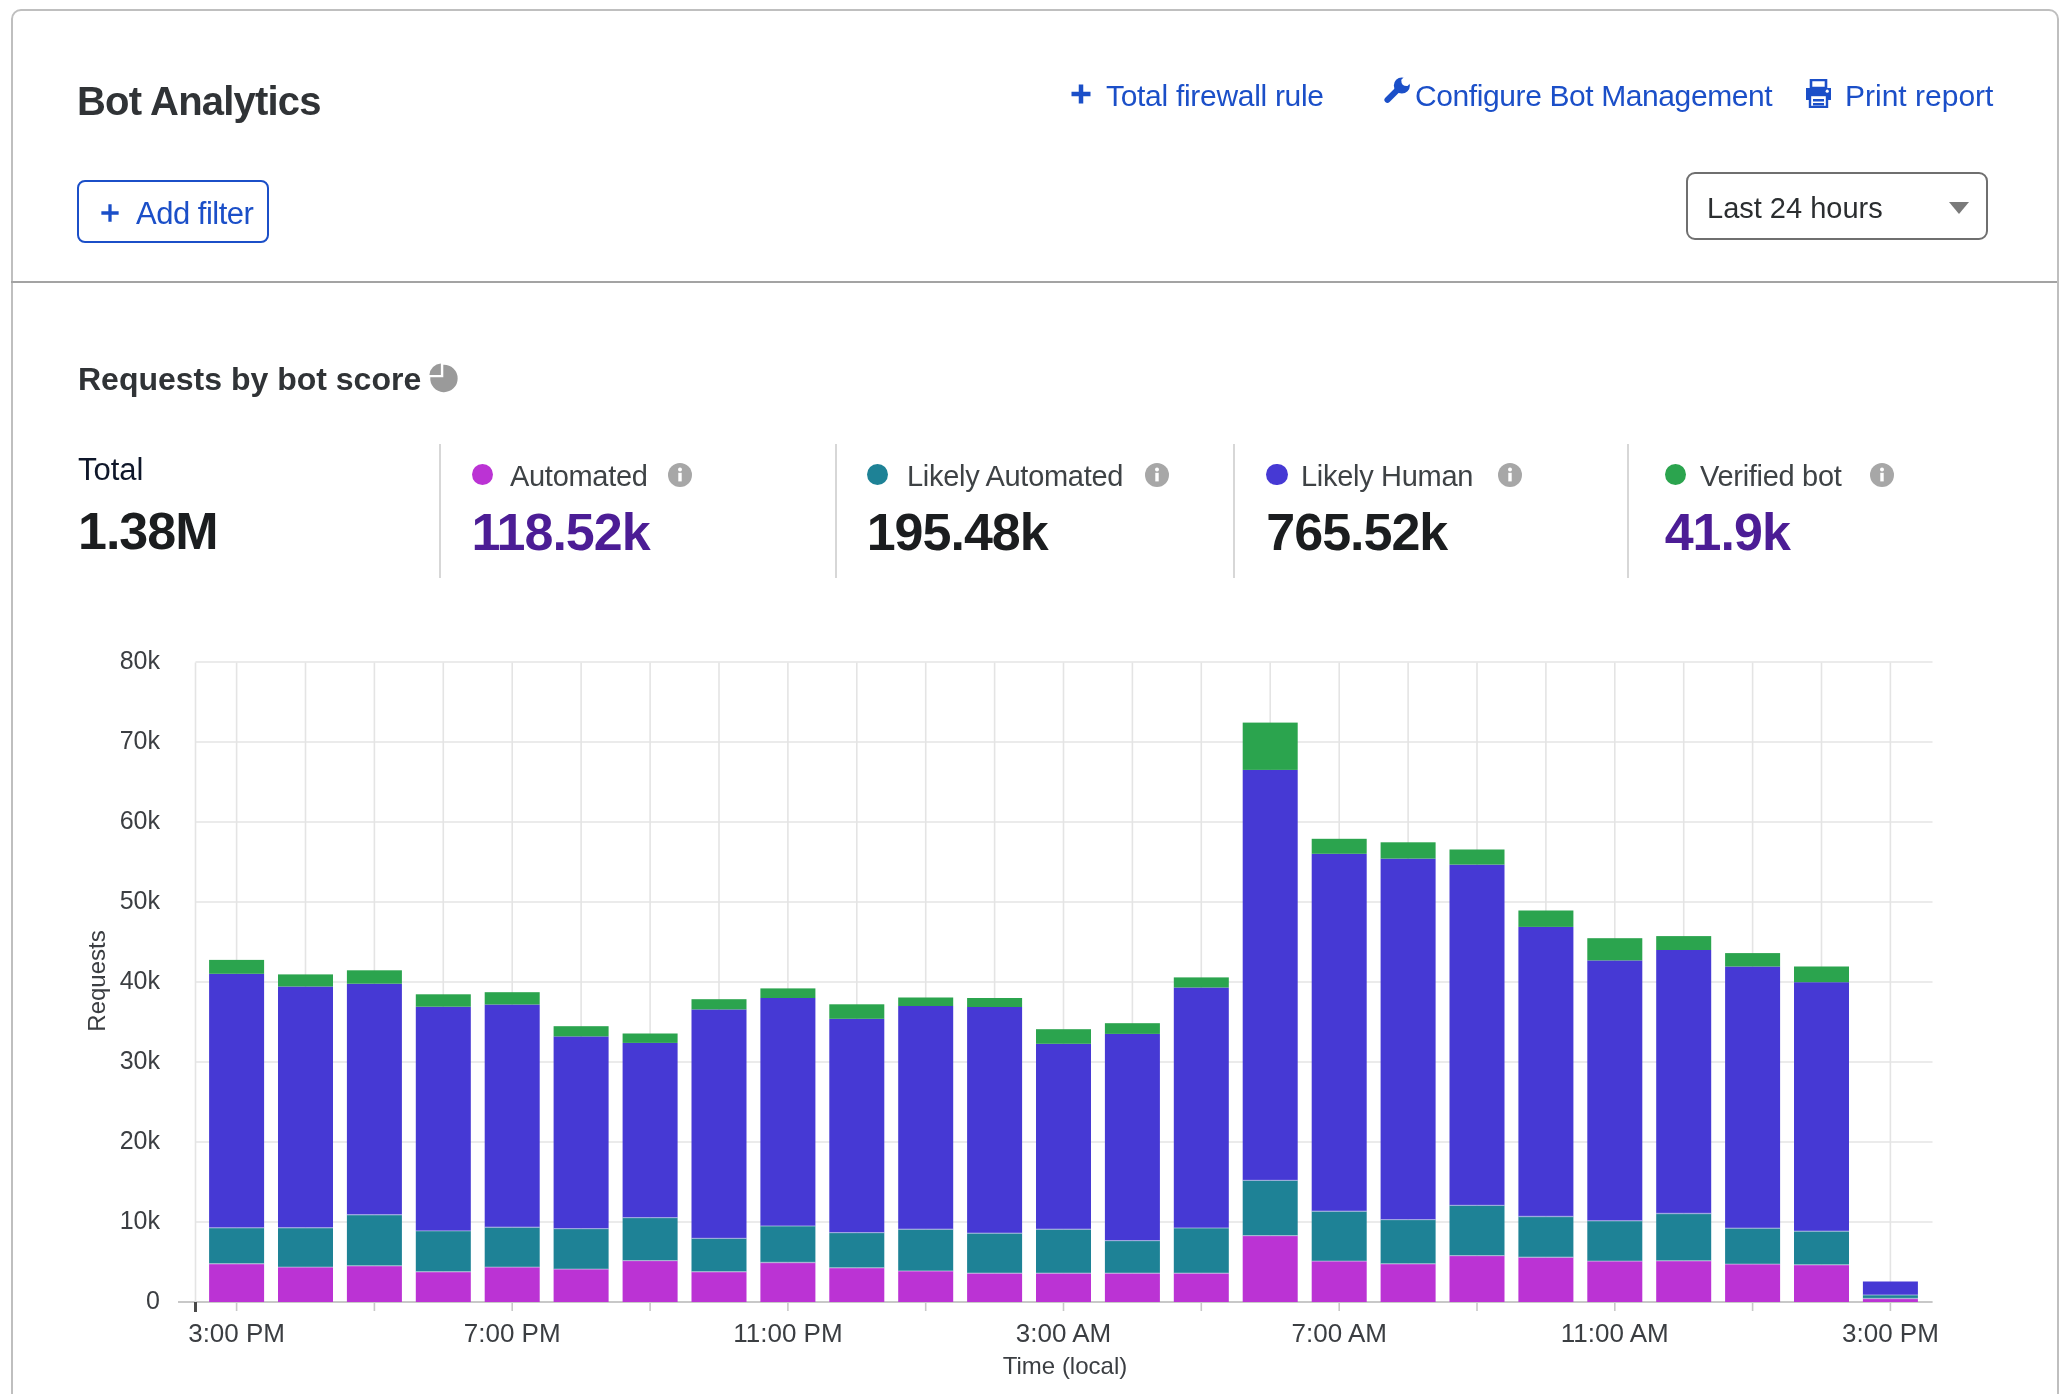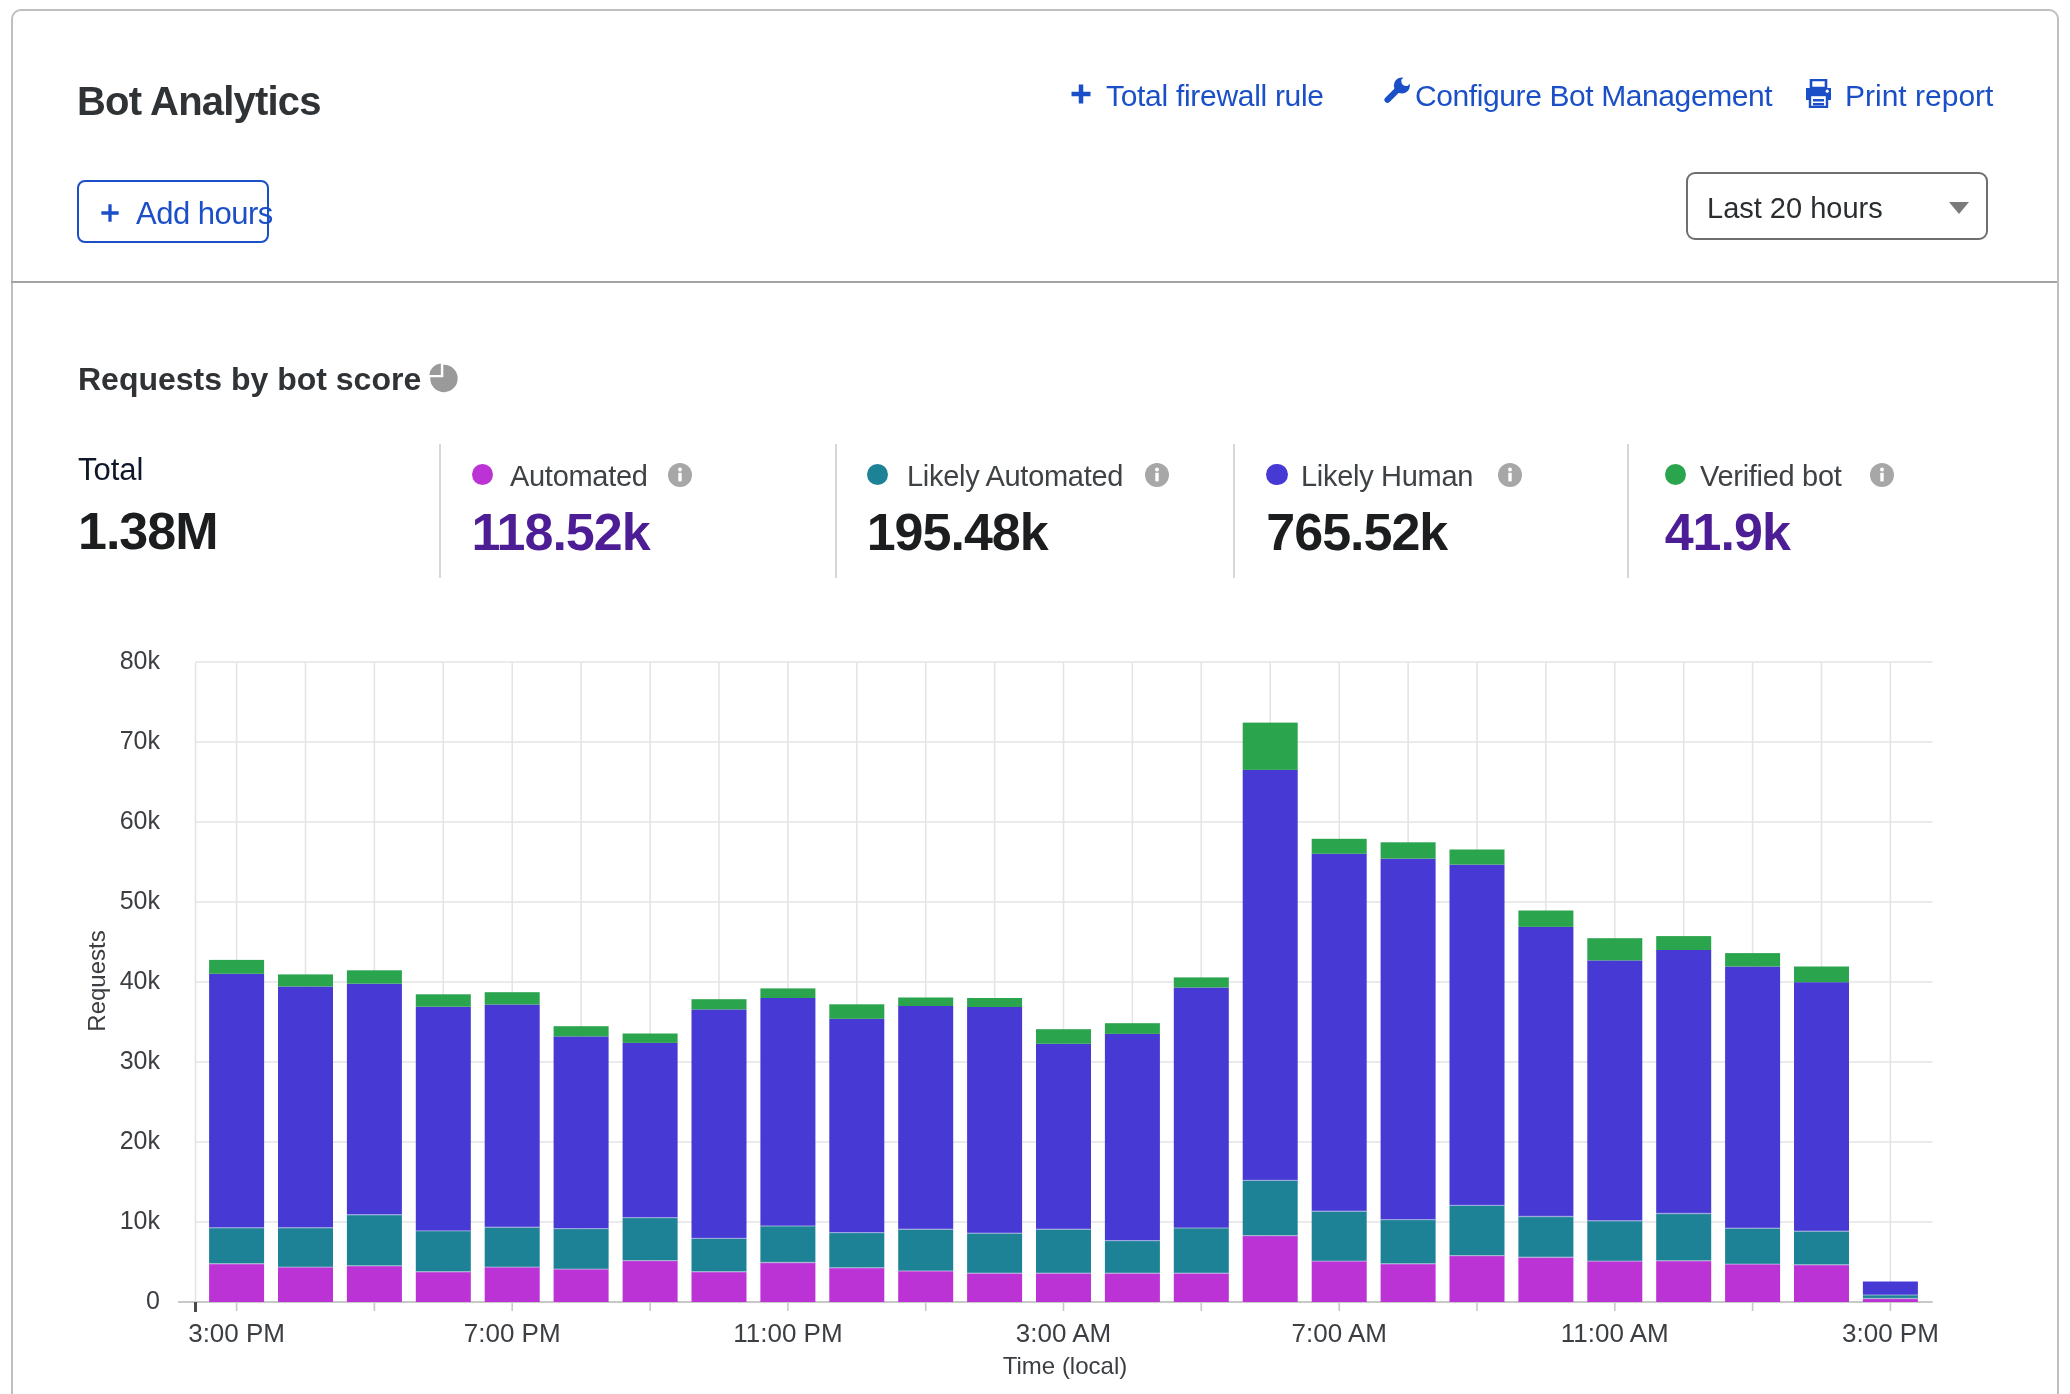--- a/index.html
+++ b/index.html
@@ -30,24 +30,24 @@
       <path d="M9 20h11v2.4H9zM9 24h11v2.4H9z"></path>
       <circle cx="23.2" cy="12.2" r="1.6" fill="#fff"></circle>
     </g>
   </svg>
 <div style="position:absolute;left:1845px;top:79px;font-size:30px;color:#1b4fc8">Print report</div>
 
 <div style="position:absolute;left:77px;top:180px;width:188px;height:59px;border:2.5px solid #1b4fc8;border-radius:8px"></div>
 <svg style="position:absolute;left:100px;top:203px" width="20" height="20" viewBox="0 0 22 22">
     <path d="M11 1.5v19M1.5 11h19" stroke="#1b4fc8" stroke-width="3.6"></path>
   </svg>
-<div style="position:absolute;left:136px;top:196px;font-size:31px;letter-spacing:-0.5px;color:#1b4fc8">Add hours</div>
+<div style="position:absolute;left:136px;top:196px;font-size:31px;letter-spacing:-0.5px;color:#1b4fc8">Add filter</div>
 
 <div style="position:absolute;left:1686px;top:172px;width:298px;height:64px;border:2px solid #6f6f6f;border-radius:9px"></div>
-<div style="position:absolute;left:1707px;top:192px;font-size:29px;color:#2b2e30">Last 20 hours</div>
+<div style="position:absolute;left:1707px;top:192px;font-size:29px;color:#2b2e30">Last 24 hours</div>
 <div style="position:absolute;left:1949px;top:202px;width:0;height:0;border-left:10.5px solid transparent;border-right:10.5px solid transparent;border-top:12px solid #7a7a7a"></div>
 
 <div style="position:absolute;left:78px;top:361px;font-size:32px;font-weight:700;color:#303336">Requests by bot score</div>
 <svg style="position:absolute;left:428px;top:363px" width="30" height="30" viewBox="0 0 30 30">
     <path d="M15.3 14.3 V1.8 A13.7 13.7 0 1 1 2.3 14.3 Z" fill="#9a9a9a"></path>
     <path d="M12.9 11.9 H1.4 A12.4 12.4 0 0 1 12.9 0.4 Z" fill="#9a9a9a"></path>
   </svg>
 
 <div style="position:absolute;left:78px;top:452px;font-size:31px;color:#0f172a">Total</div>
 <div style="position:absolute;left:78px;top:501px;font-size:52px;font-weight:700;letter-spacing:-1px;color:#1b1d1f">1.38M</div>

